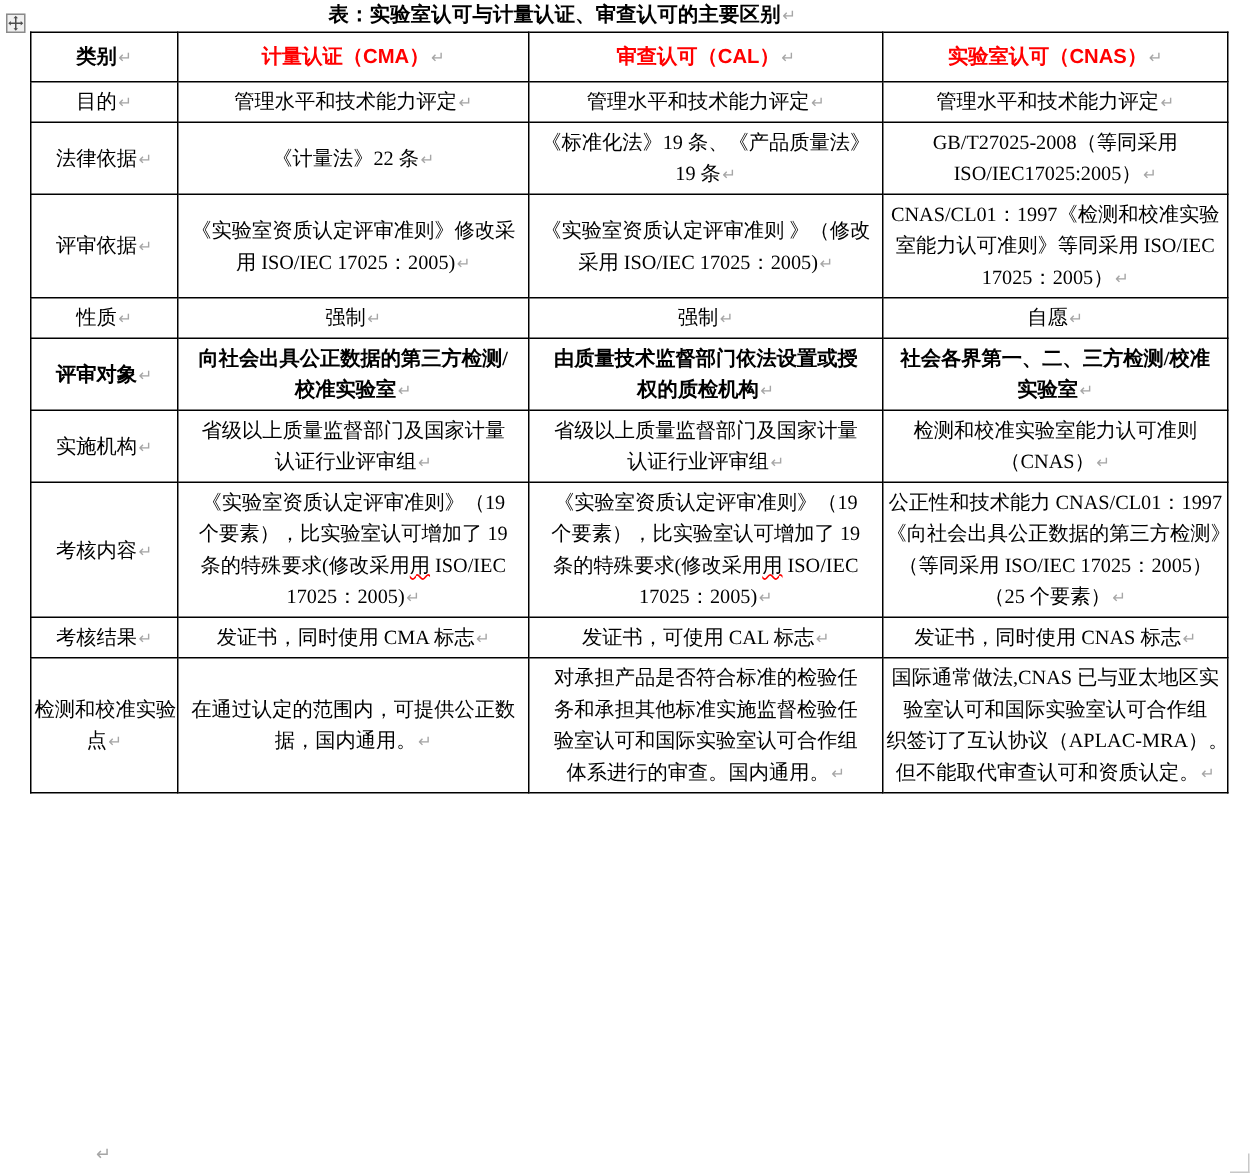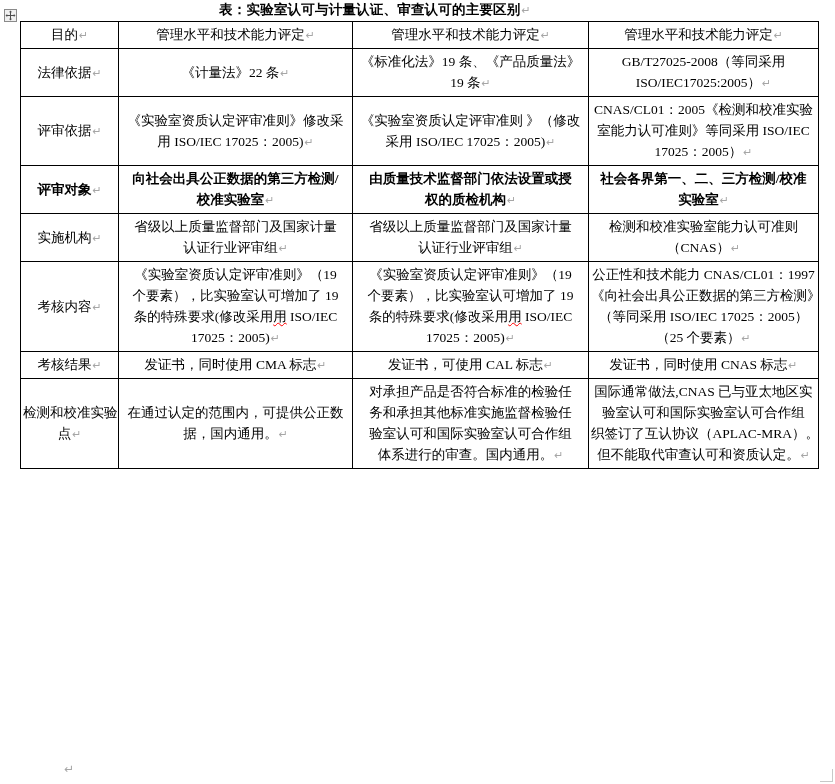--- a/index.html
+++ b/index.html
@@ -143,20 +143,26 @@
 </div>
 
 <table id="comparison-table">
   <colgroup>
     <col class="col-label">
       <col class="col-cma">
       <col class="col-cal">
       <col class="col-cnas">
   </colgroup>
   <tbody id="table-body">
+      <tr class="header-row">
+        <td><span class="hdr-black">类别</span><span class="pilcrow">↵</span></td>
+        <td><span class="hdr-red">计量认证（CMA）</span><span class="pilcrow">↵</span></td>
+        <td><span class="hdr-red">审查认可（CAL）</span><span class="pilcrow">↵</span></td>
+        <td><span class="hdr-red">实验室认可（CNAS）</span><span class="pilcrow">↵</span></td>
+      </tr>
       <tr>
         <td>
           <span class="cell-lines">
             <span class="ln">目的<span class="pilcrow">↵</span></span>
           </span>
         </td>
         <td>
           <span class="cell-lines">
             <span class="ln">管理水平和技术能力评定<span class="pilcrow">↵</span></span>
           </span>
@@ -209,23 +215,45 @@
           </span>
         </td>
         <td>
           <span class="cell-lines">
             <span class="ln">《实验室资质认定评审准则 》（修改</span>
             <span class="ln">采用 ISO/IEC 17025：2005)<span class="pilcrow">↵</span></span>
           </span>
         </td>
         <td>
           <span class="cell-lines">
-            <span class="ln">CNAS/CL01：2005《检测和校准实验</span>
+            <span class="ln">CNAS/CL01：1997《检测和校准实验</span>
             <span class="ln">室能力认可准则》等同采用 ISO/IEC</span>
             <span class="ln">17025：2005）<span class="pilcrow">↵</span></span>
+          </span>
+        </td>
+      </tr>
+      <tr>
+        <td>
+          <span class="cell-lines">
+            <span class="ln">性质<span class="pilcrow">↵</span></span>
+          </span>
+        </td>
+        <td>
+          <span class="cell-lines">
+            <span class="ln">强制<span class="pilcrow">↵</span></span>
+          </span>
+        </td>
+        <td>
+          <span class="cell-lines">
+            <span class="ln">强制<span class="pilcrow">↵</span></span>
+          </span>
+        </td>
+        <td>
+          <span class="cell-lines">
+            <span class="ln">自愿<span class="pilcrow">↵</span></span>
           </span>
         </td>
       </tr>
       <tr>
         <td class="bold-cell">
           <span class="cell-lines">
             <span class="ln">评审对象<span class="pilcrow">↵</span></span>
           </span>
         </td>
         <td class="bold-cell">

